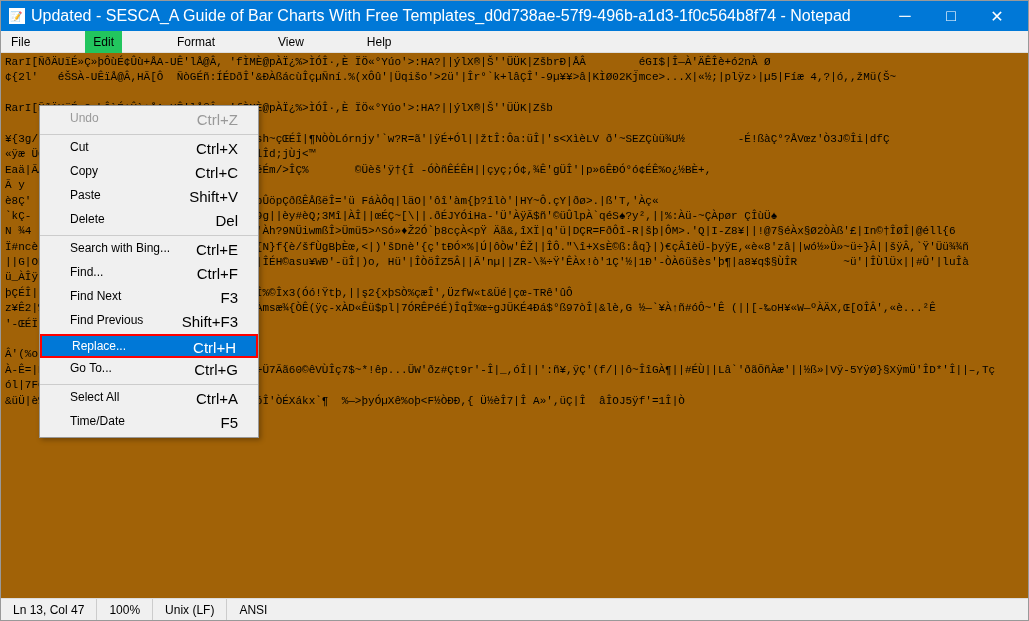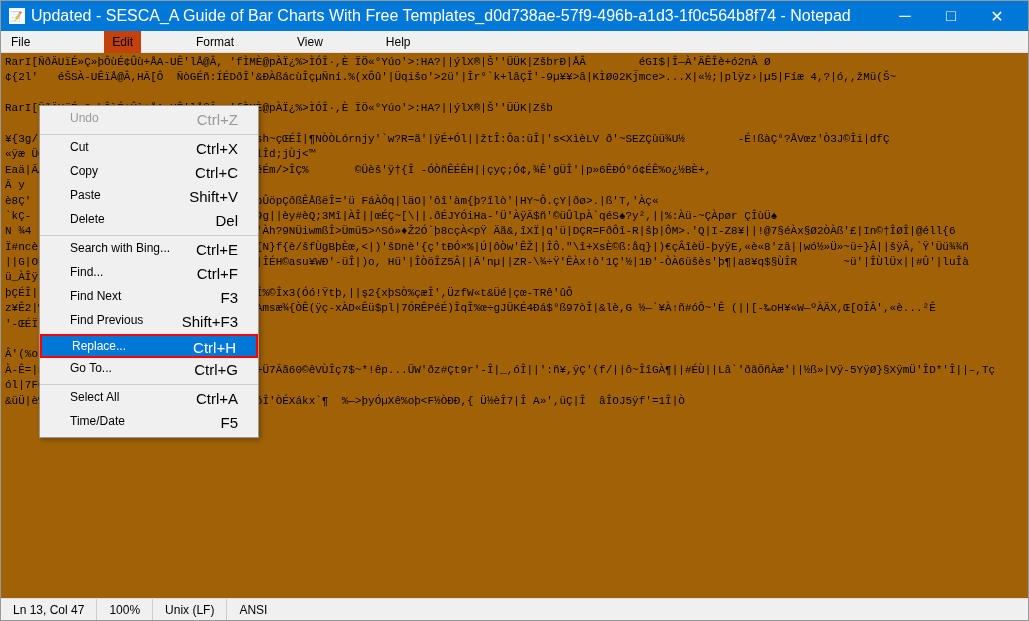--- a/index.html
+++ b/index.html
@@ -78,21 +78,21 @@
       gap: 47px;
     }
     .menu-item {
       padding: 2px 8px;
       height: 22px;
       display: flex;
       align-items: center;
       cursor: pointer;
       font-size: 12px;
     }
-    .menu-item.active { background: #c2410c; margin-left: 19px; }
+    .menu-item.active { background: #22c55e; }
     .editor-area {
       flex: 1;
       background: #a16207;
       overflow: hidden;
       position: relative;
       font-family: 'Courier New', monospace;
       font-size: 11px;
       padding: 2px 4px;
       color: #000;
       line-height: 1.4;

